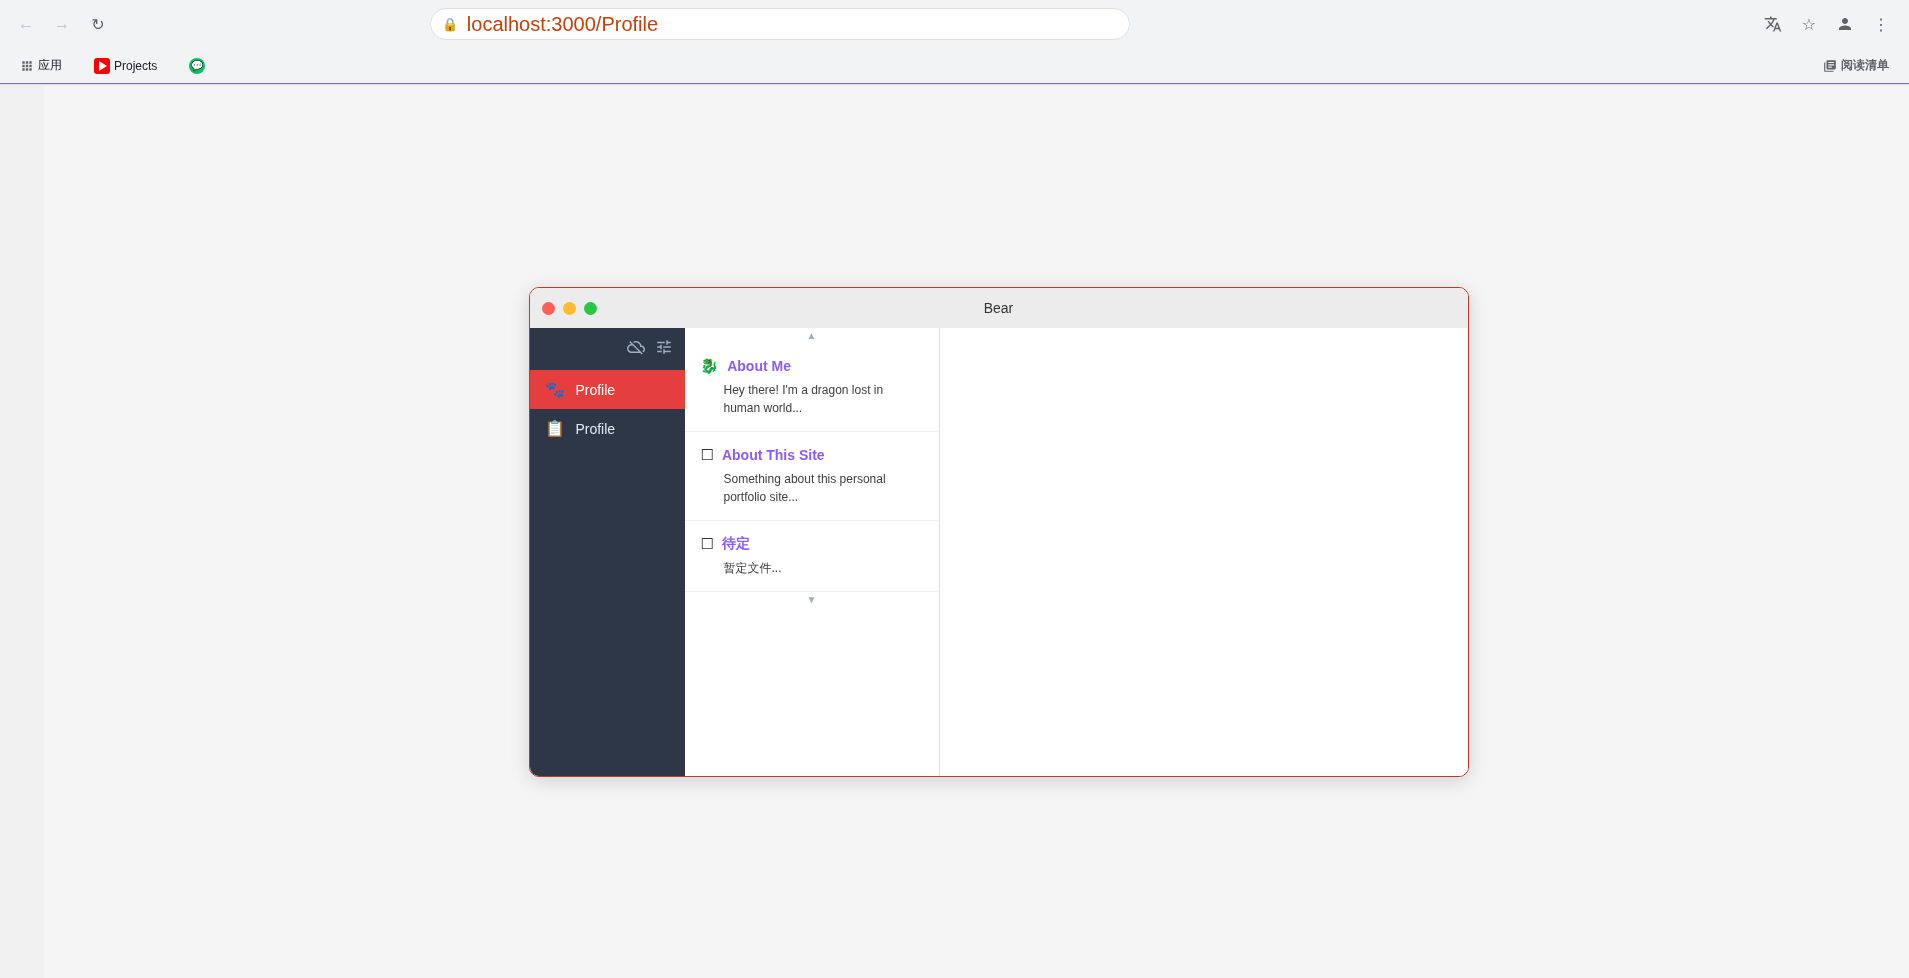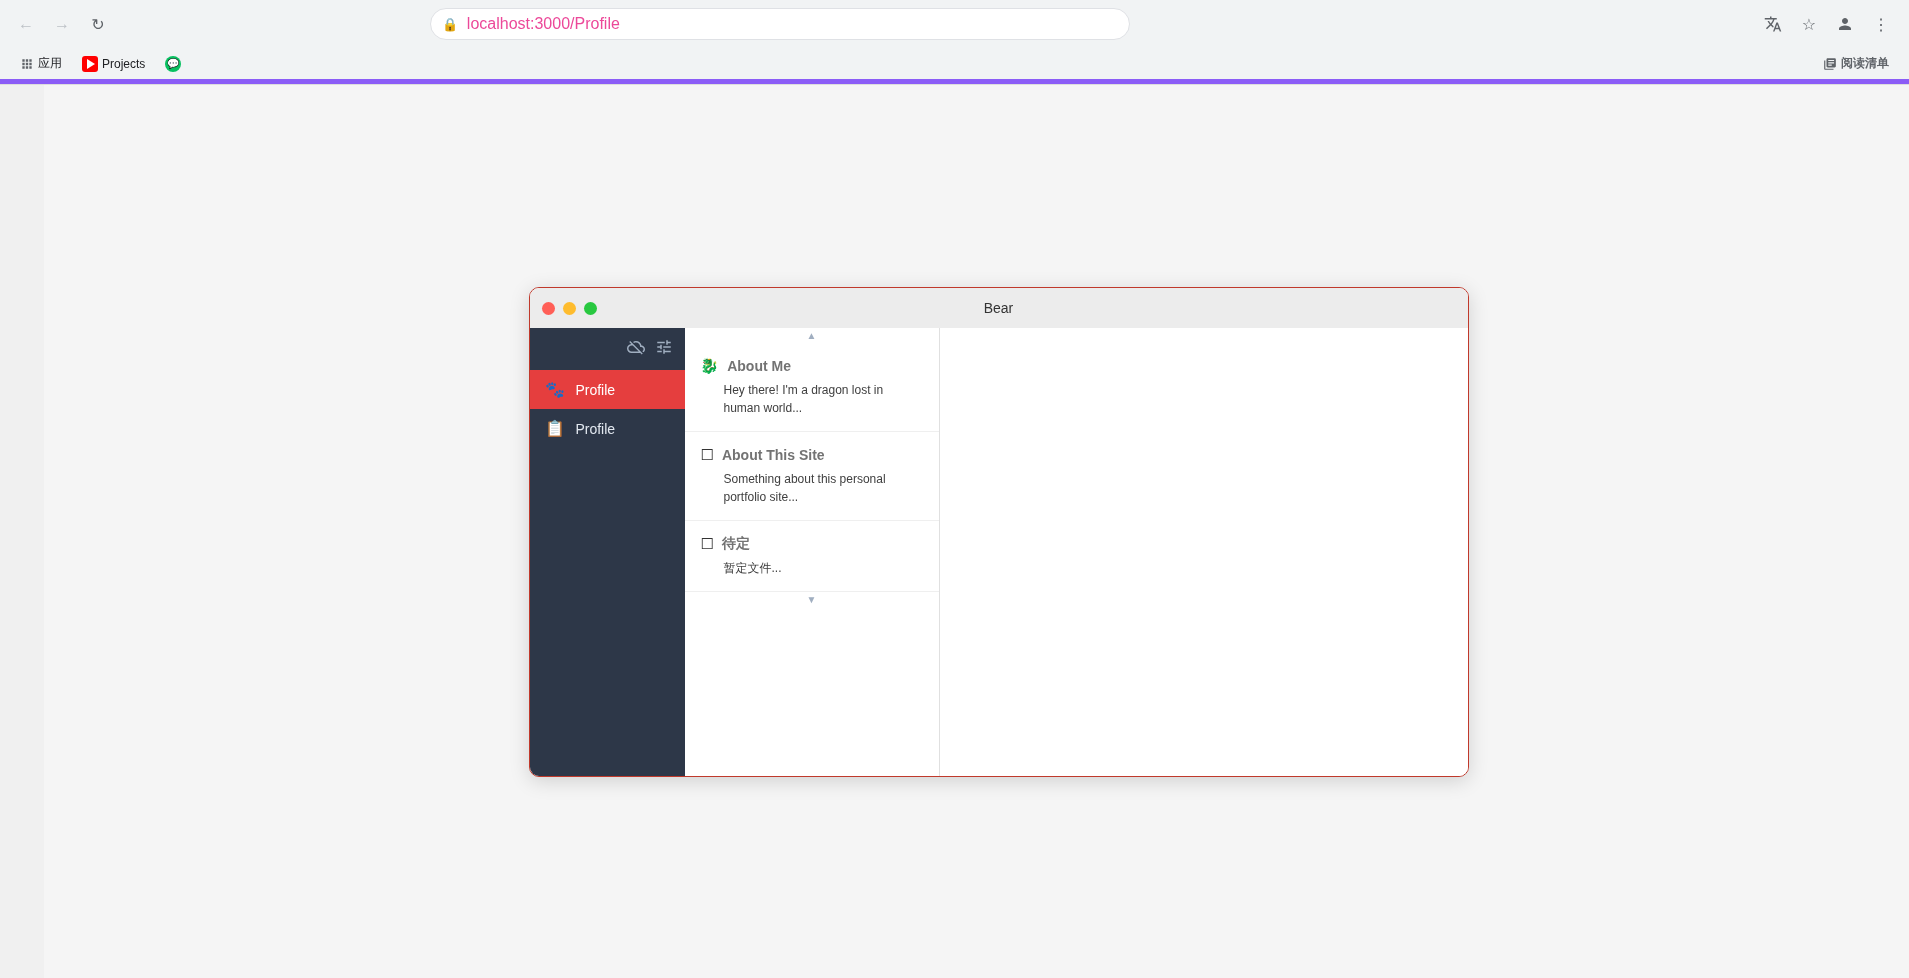--- a/index.html
+++ b/index.html
@@ -48,22 +48,22 @@
       padding: 0 12px;
       gap: 8px;
       max-width: 700px;
       margin: 0 auto;
     }
     .address-bar .lock-icon {
       color: #5f6368;
       font-size: 13px;
     }
     .address-text {
-      font-size: 16px;
-      color: #ec4899;
+      font-size: 20px;
+      color: #c2410c;
       flex: 1;
     }
     .toolbar-right {
       display: flex;
       align-items: center;
       gap: 4px;
       margin-left: auto;
     }
     .toolbar-icon-btn {
       width: 32px;
@@ -79,22 +79,22 @@
       font-size: 16px;
     }
 
     
     .bookmarks-bar {
       display: flex;
       align-items: center;
       padding: 2px 12px;
       height: 36px;
       background: #f1f3f4;
-      border-bottom: 5px solid #8b5cf6;
-      gap: 4px;
+      border-bottom: 1px solid #8b5cf6;
+      gap: 16px;
     }
     .bookmark-item {
       display: flex;
       align-items: center;
       gap: 4px;
       padding: 4px 8px;
       border-radius: 4px;
       cursor: pointer;
       font-size: 12px;
       color: #202124;
@@ -266,21 +266,21 @@
       gap: 8px;
       margin-bottom: 6px;
     }
     .note-item-icon {
       font-size: 15px;
       color: #333;
     }
     .note-item-title {
       font-size: 14px;
       font-weight: 600;
-      color: #737373;
+      color: #8b5cf6;
     }
     .note-item-preview {
       font-size: 12px;
       color: #404040;
       line-height: 1.5;
       padding-left: 23px;
     }
 
     
     .content-area {

